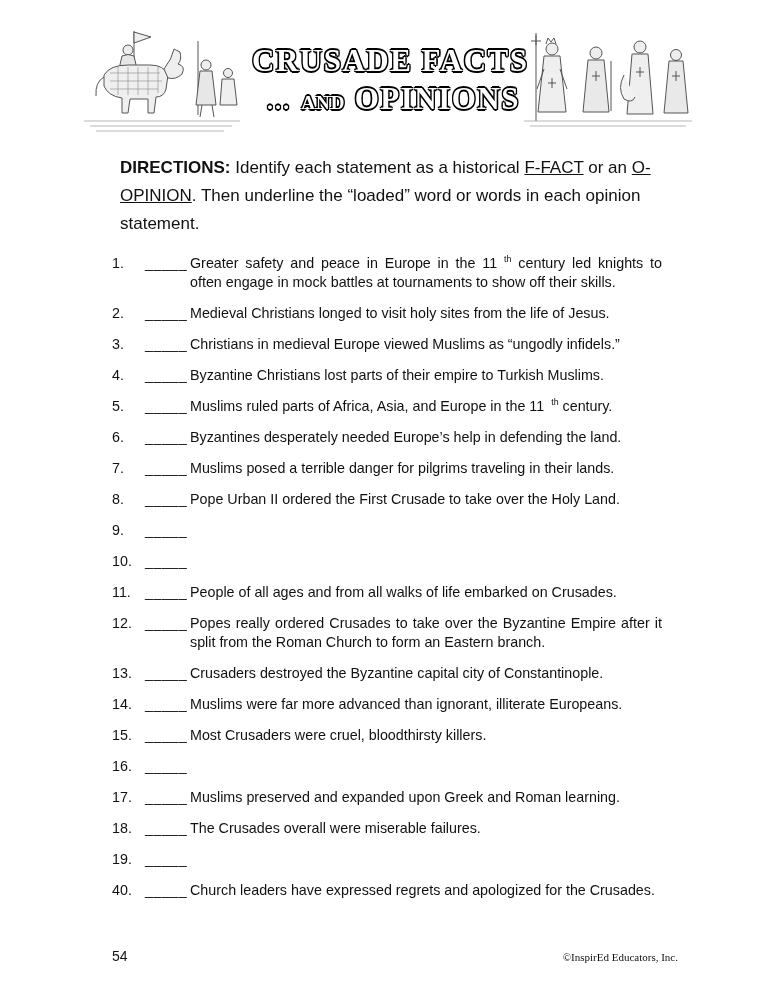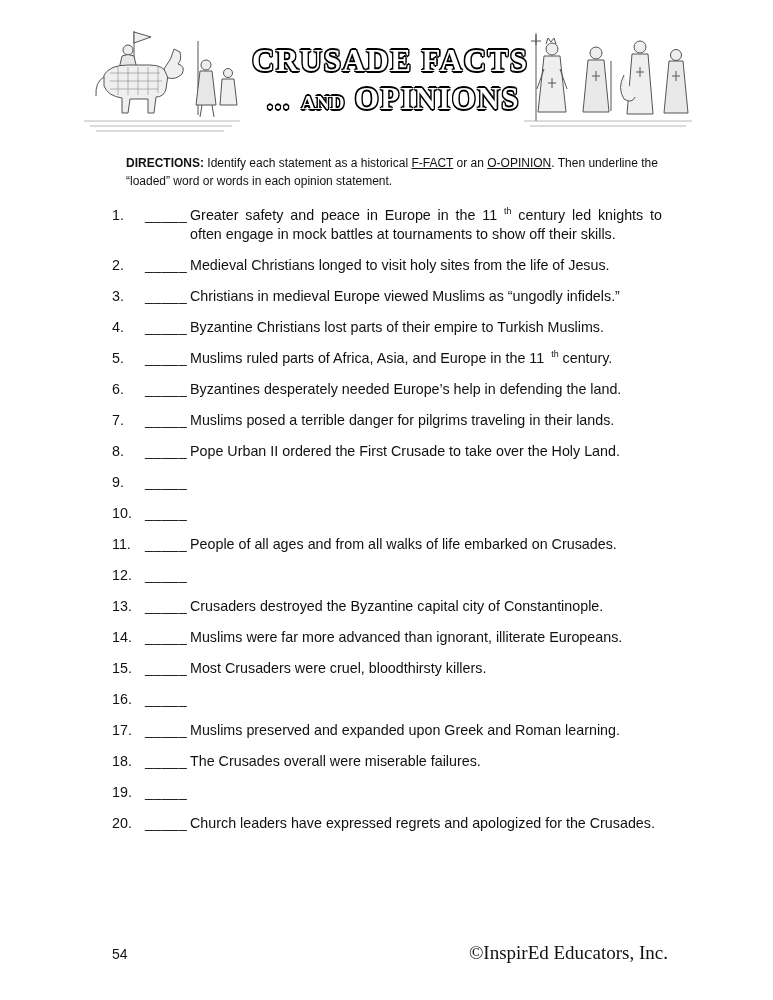--- a/index.html
+++ b/index.html
@@ -52,23 +52,23 @@
     padding-left: 14px;
     text-shadow: -1.3px -1.3px 0 #000, 1.3px -1.3px 0 #000,
                  -1.3px 1.3px 0 #000, 1.3px 1.3px 0 #000,
                  0 1.6px 0 #000, 0 -1.6px 0 #000;
   }
   .title-ellipsis { font-size: 24px; letter-spacing: 2px; }
   .title-and { font-size: 19px; letter-spacing: 1px; }
 
   
   .directions {
-    font-size: 12px;
-    line-height: 18px;
-    margin: 0 0 16px 14px;
+    font-size: 17px;
+    line-height: 28px;
+    margin: 0 0 16px 8px;
   }
   .directions .label { font-weight: bold; }
   .u { text-decoration: underline; }
 
   
   .row {
     display: flex;
     align-items: flex-start;
     font-size: 14.3px;
     line-height: 19px;
@@ -79,27 +79,27 @@
     flex: 0 0 45px;
     letter-spacing: 0.5px;
     white-space: nowrap;
   }
   .text { flex: 1 1 auto; text-align: justify; }
   .text sup { font-size: 0.62em; line-height: 0; padding-left: 7px; }
 
   
   .footer {
     position: absolute;
-    left: 112px; right: 105px; bottom: 36px;
+    left: 112px; right: 95px; bottom: 36px;
     display: flex;
     justify-content: space-between;
     align-items: baseline;
     font-size: 14px;
   }
-  .copyright { font-family: "Liberation Serif", serif; font-size: 19px; text-align: center; }
+  .copyright { font-family: "Liberation Serif", serif; font-size: 11px; text-align: center; }
 
   svg { display: block; }
 </style>
 </head>
 <body>
 
 <div class="page">
 
   <div class="header">
 
@@ -241,20 +241,21 @@
 
     <div class="row">
       <span class="num">11.</span>
       <span class="blank">_____</span>
       <span class="text">People of all ages and from all walks of life embarked on Crusades.</span>
     </div>
 
     <div class="row">
       <span class="num">12.</span>
       <span class="blank">_____</span>
+      <span class="text">Popes really ordered Crusades to take over the Byzantine Empire after it split from the Roman Church to form an Eastern branch.</span>
     </div>
 
     <div class="row">
       <span class="num">13.</span>
       <span class="blank">_____</span>
       <span class="text">Crusaders destroyed the Byzantine capital city of Constantinople.</span>
     </div>
 
     <div class="row">
       <span class="num">14.</span>
@@ -284,21 +285,21 @@
       <span class="blank">_____</span>
       <span class="text">The Crusades overall were miserable failures.</span>
     </div>
 
     <div class="row">
       <span class="num">19.</span>
       <span class="blank">_____</span>
     </div>
 
     <div class="row">
-      <span class="num">20.</span>
+      <span class="num">40.</span>
       <span class="blank">_____</span>
       <span class="text">Church leaders have expressed regrets and apologized for the Crusades.</span>
     </div>
   </div>
 
   <div class="footer">
     <span>54</span>
     <span class="copyright">©InspirEd Educators, Inc.</span>
   </div>
 

